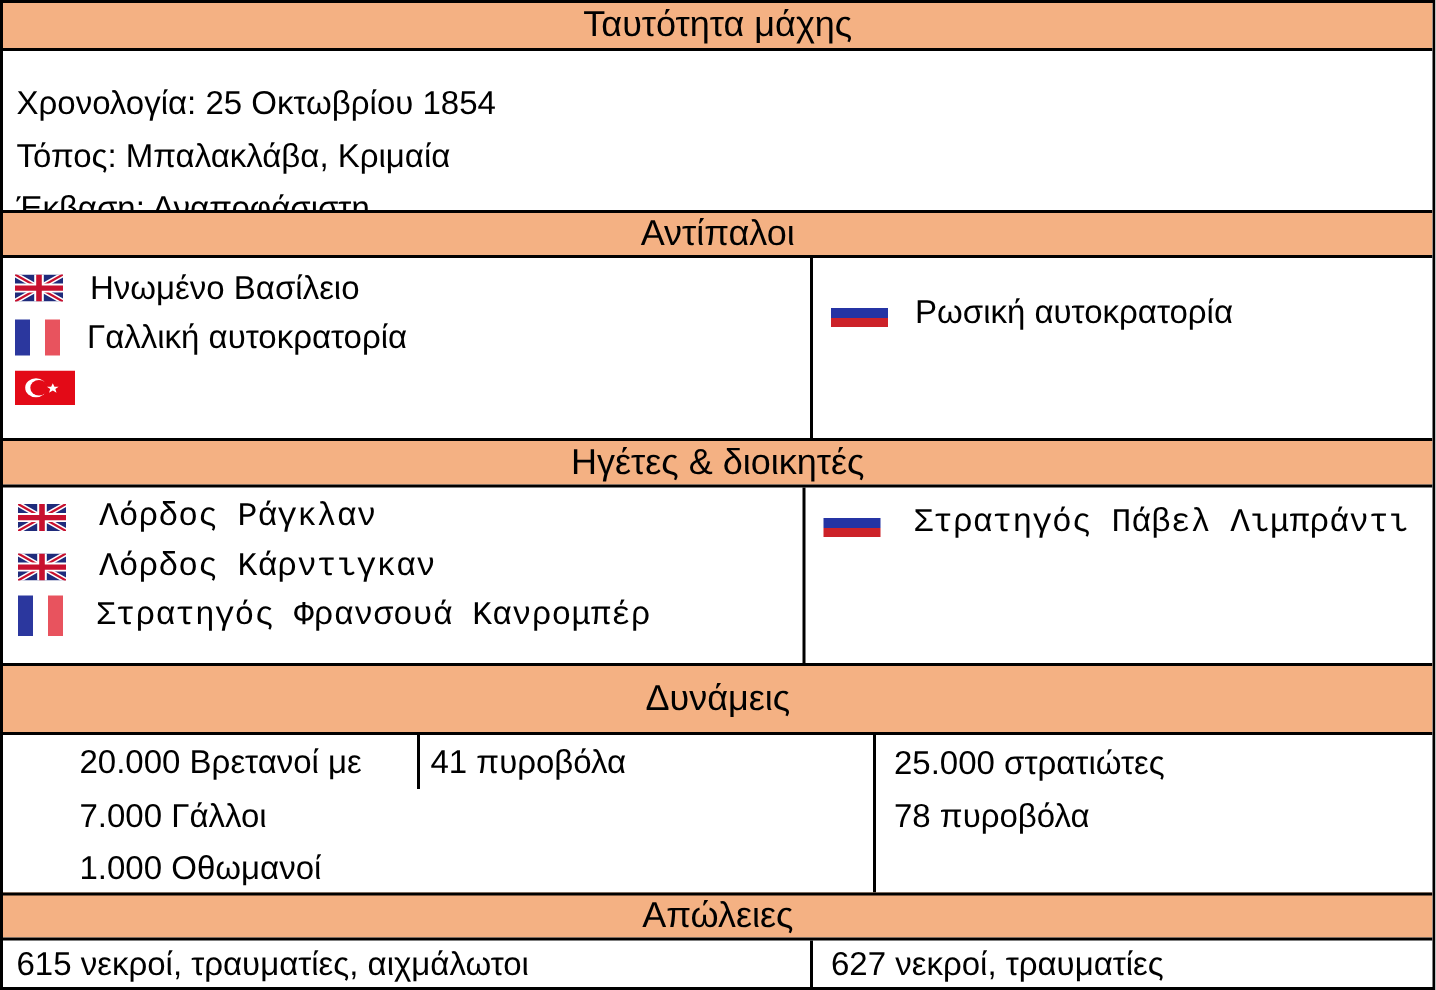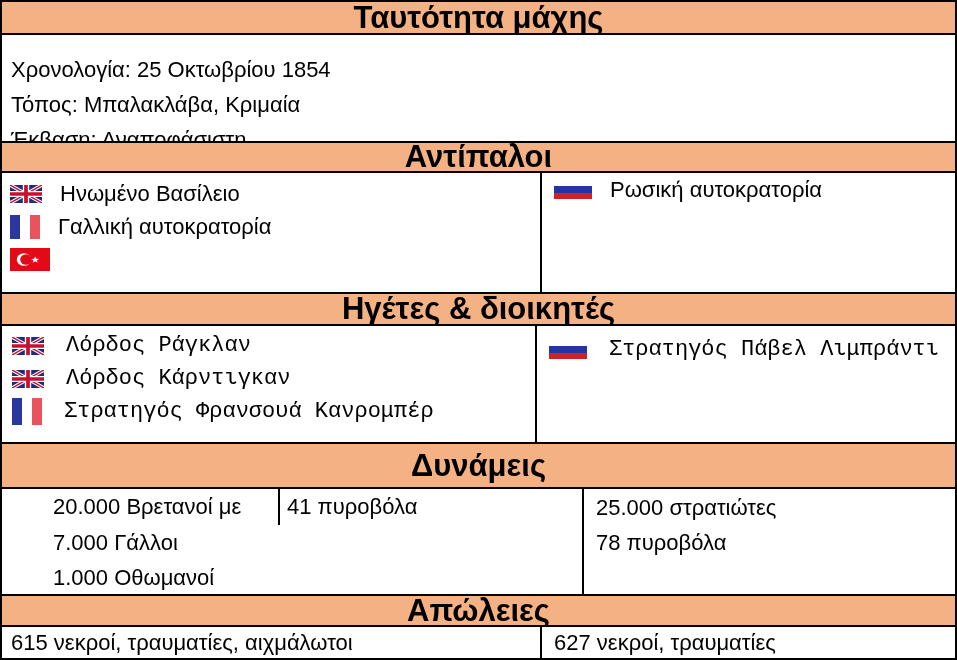--- a/index.html
+++ b/index.html
@@ -15,42 +15,42 @@
     width:957px;height:660px;box-sizing:border-box;
     border:2px solid var(--border,#000);
     font-family:"Liberation Sans","DejaVu Sans",sans-serif;
     font-size:22px;color:#000;background:#fff;
     display:flex;flex-direction:column;overflow:hidden;
   }
   .sec{box-sizing:border-box;border-top:2px solid var(--border,#000);}
   .sec.first{border-top:none;}
   .hdr{
     background:var(--header-bg,#F4B183);
-    font-weight:bold;text-align:center;
+    font-weight:normal;text-align:center;
     display:flex;align-items:center;justify-content:center;
-    font-size:31px;
+    font-size:24px;
   }
   .h-identity{height:31px;}
   .h-opponents{height:30px;}
   .h-leaders{height:32px;text-align:center;}
   .h-strength{height:48px;}
   .h-casualties{height:31px;}
 
   .identity-body{height:108px;padding:17px 0 0 9px;}
   .identity-body .line{line-height:35px;white-space:nowrap;}
 
   .twocol{display:flex;}
   .col-l{box-sizing:border-box;width:540px;border-right:2px solid var(--border,#000);}
   .col-r{flex:1;}
 
   .opponents-body{height:127px;}
   .leaders-body{height:123px;font-family:Liberation Mono, monospace;}
   .flagrow{display:flex;align-items:center;height:33px;white-space:nowrap;}
   .opponents-body .col-l{padding:4px 0 0 8px;}
-  .opponents-body .col-r{padding:0 0 0 12px;}
+  .opponents-body .col-r{padding:20px 0 0 12px;}
   .leaders-body .col-l{padding:3px 0 0 10px;}
   .leaders-body .col-r{padding:7px 16px 0 12px;}
 
   .flag{flex:none;display:block;}
   .flag-uk{width:32px;height:18px;}
   .flag-uk svg{display:block;width:100%;height:100%;}
   .flag-fr{width:30px;height:24px;background:linear-gradient(to right,
       var(--fr-blue,#2B379E) 0 33.4%, #ffffff 33.4% 66.7%, var(--fr-red,#E8535E) 66.7% 100%);}
   .leaders-body .flag-fr{height:27px;}
   .flag-tr{width:40px;height:23px;}

